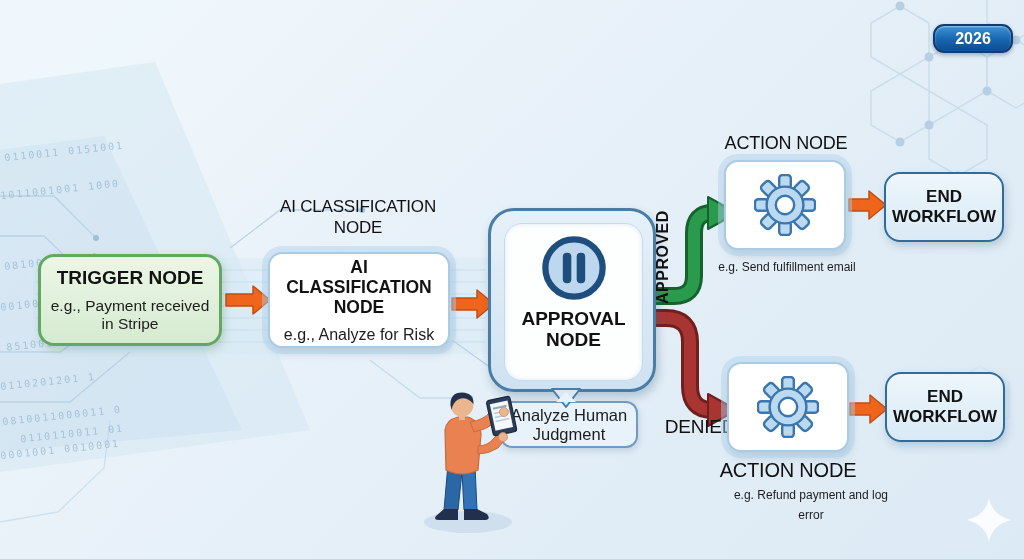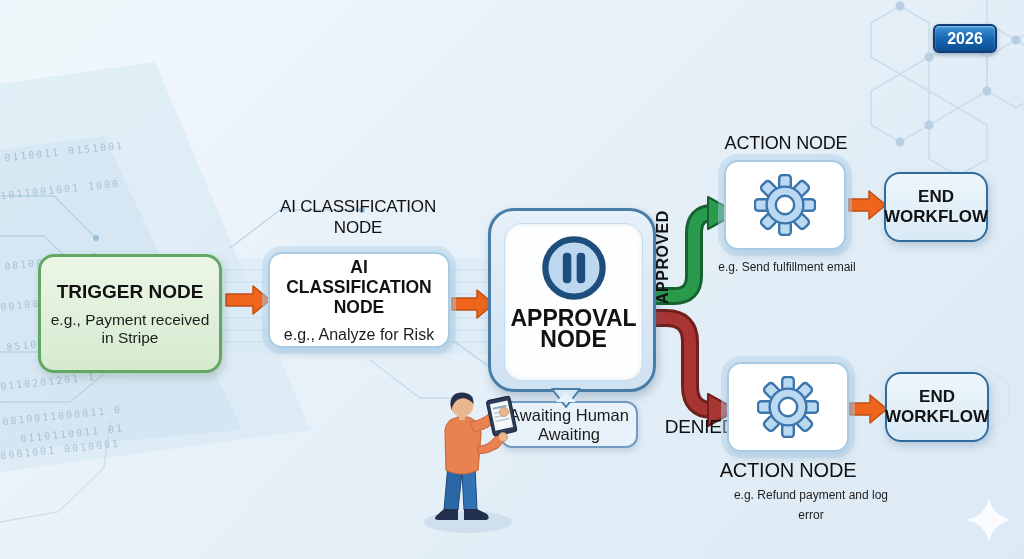--- a/index.html
+++ b/index.html
@@ -16,39 +16,39 @@
   #overlay-layer { z-index:3; pointer-events:none; }
 
   
   #title-block { left:34px; top:22px; z-index:2; }
   .title-l1 { font-size:30px; font-weight:800; color:#276da6; letter-spacing:-0.6px;
               transform:scaleX(.96); transform-origin:left; line-height:36px;}
   .title-l2 { font-size:32px; font-weight:800; color:#1b2740; letter-spacing:-0.6px;
               transform:scaleX(.96); transform-origin:left; line-height:38px;}
 
   
-  #year-badge { left:933px; top:24px; width:64px; height:29px; z-index:2;
+  #year-badge { left:933px; top:24px; width:80px; height:29px; z-index:2;
     background:linear-gradient(180deg,#3f93d4 0%,#1565b0 55%,#0d4d90 100%);
-    border:2px solid #123d74; border-radius:6px; color:#fff; font-weight:800;
+    border:2px solid #123d74; border-radius:11px; color:#fff; font-weight:800;
     font-size:16px; display:flex; align-items:center; justify-content:center;
     box-shadow:0 2px 4px rgba(20,50,90,.35), inset 0 1px 2px rgba(255,255,255,.45); }
 
   
   .binrow { position:absolute; z-index:0; font-family:"DejaVu Sans Mono", monospace;
     font-size:10px; color:#9cbcd6; letter-spacing:2px; transform:rotate(-6deg);
     opacity:.85; white-space:nowrap; }
 
   
   .node-title { font-weight:800; color:#121212; text-align:center; }
   .node-sub   { color:#1d1d1d; text-align:center; }
   .flow-label { position:absolute; z-index:2; font-weight:400; color:#111;
                 text-align:center; letter-spacing:-0.2px; }
 
   
-  #trigger-node { left:38px; top:254px; width:184px; height:119px; z-index:2;
+  #trigger-node { left:38px; top:254px; width:184px; height:92px; z-index:2;
     background:linear-gradient(180deg,#ecf6e6 0%,#d5ebd0 100%);
     border:3px solid #62a863; border-radius:16px;
     box-shadow:2px 4px 8px rgba(70,110,70,.25);
     display:flex; flex-direction:column; justify-content:center; padding:6px 8px; }
   #trigger-node .node-title { font-size:19px; line-height:22px; }
   #trigger-node .node-sub   { font-size:15.5px; line-height:18px; margin-top:8px; }
 
   
   #classification-label { left:262px; top:196px; width:192px; font-size:17px; line-height:21px; }
   #classification-node { left:268px; top:252px; width:182px; height:96px; z-index:2;
@@ -61,21 +61,21 @@
   
   #approval-label { left:478px; top:160px; width:184px; font-size:19px; line-height:22px; }
   #approval-node { left:488px; top:208px; width:168px; height:184px; z-index:2;
     background:linear-gradient(180deg,#e6f0f9 0%,#cfe2f2 100%);
     border:3px solid #4a7da6; border-radius:26px;
     box-shadow:2px 5px 10px rgba(60,95,130,.30); }
   #approval-inner { position:absolute; left:13px; top:12px; width:139px; height:158px;
     background:#fdfefe; border:1.5px solid #c6dbec; border-radius:18px;
     display:flex; flex-direction:column; align-items:center; padding-top:10px;
     box-shadow:inset 0 0 4px rgba(170,200,225,.4); }
-  #approval-inner .node-title { font-size:23px; line-height:21px; margin-top:6px; }
+  #approval-inner .node-title { font-size:19px; line-height:21px; margin-top:6px; }
 
   
   #awaiting-bubble { left:500px; top:401px; width:138px; height:47px; z-index:2;
     background:#e8f2fa; border:2px solid #6f9cc4; border-radius:12px;
     display:flex; align-items:center; justify-content:center;
     box-shadow:1px 3px 6px rgba(80,110,140,.22); }
   #awaiting-bubble .node-sub { font-size:16.5px; line-height:19px; }
 
   
   #approved-label { left:652px; top:190px; height:134px; width:22px; z-index:2;
@@ -92,21 +92,21 @@
   #action-node-approved { left:724px; top:160px; }
   #action-node-denied   { left:727px; top:362px; }
   #action-label-approved { left:720px; top:133px; width:132px; font-size:18px; }
   #action-label-denied   { left:709px; top:459px; width:158px; font-size:20px; }
   .action-caption { position:absolute; z-index:2; text-align:center; color:#1d1d1d;
     font-size:12px; line-height:20px; }
   #action-caption-approved { left:694px; top:257px; width:186px; }
   #action-caption-denied   { left:723px; top:485px; width:176px; }
 
   
-  .end-box { position:absolute; width:104px; height:70px; z-index:2;
+  .end-box { position:absolute; width:120px; height:70px; z-index:2;
     background:linear-gradient(180deg,#edf6fb 0%,#d9eaf6 100%);
     border:2.5px solid #2e6b9e; border-radius:16px;
     display:flex; align-items:center; justify-content:center;
     box-shadow:2px 4px 8px rgba(60,95,130,.25); }
   .end-box .node-title { font-size:17px; line-height:20px; }
   #end-node-approved { left:884px; top:172px; }
   #end-node-denied   { left:885px; top:372px; }
 
   
   #person { left:418px; top:390px; width:110px; height:144px; z-index:2; }
@@ -227,21 +227,21 @@
       <svg width="68" height="68" viewBox="0 0 76 76">
         <circle cx="38" cy="38" r="32" fill="#bdd7ee" stroke="#1d4e7e" stroke-width="7"></circle>
         <rect x="25.5" y="21" width="9.5" height="34" rx="4.5" fill="#1d4e7e"></rect>
         <rect x="41" y="21" width="9.5" height="34" rx="4.5" fill="#1d4e7e"></rect>
       </svg>
       <div class="node-title">APPROVAL NODE</div>
     </div>
   </div>
 
   <div id="awaiting-bubble" class="abs">
-    <div class="node-sub">Awaiting Human Awaiting</div>
+    <div class="node-sub">Analyze Human Judgment</div>
   </div>
 
   <div id="approved-label" class="abs">APPROVED</div>
   <div id="denied-label" class="flow-label">DENIED</div>
 
   <div id="action-label-approved" class="flow-label">ACTION NODE</div>
   <div id="action-node-approved" class="action-box">
     <svg width="62" height="62" viewBox="0 0 64 64">
       <g fill="#bcd9f2" stroke="#3b76ad" stroke-width="2.5">
         <rect x="26" y="1" width="12" height="14" rx="3.5"></rect>

